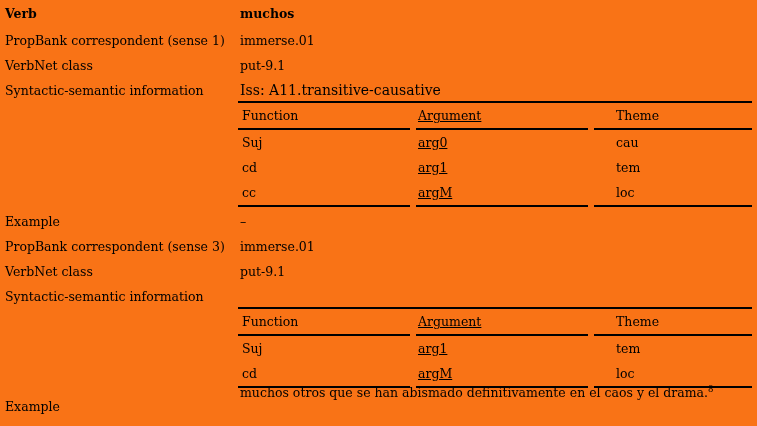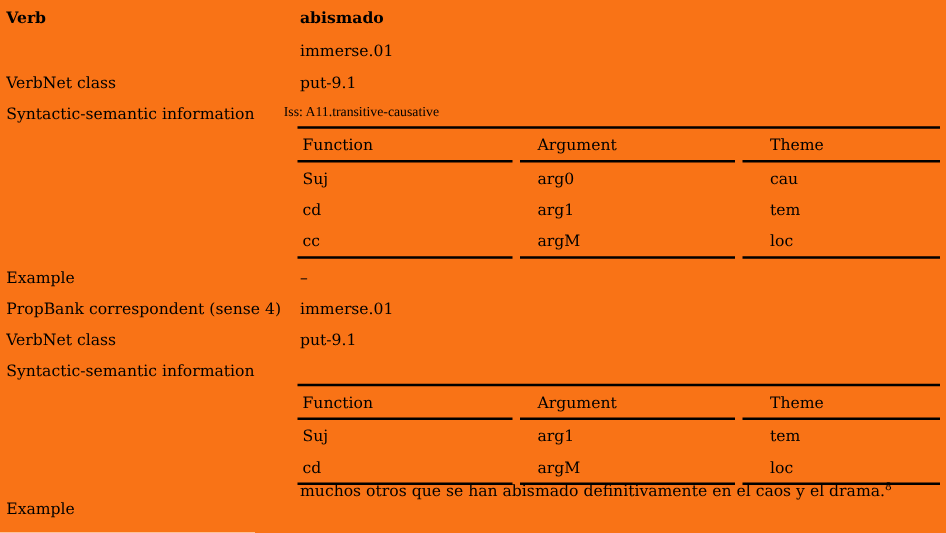--- a/index.html
+++ b/index.html
@@ -82,49 +82,49 @@
     text-align: center;
   }
   .cell {
     position: absolute;
     top: 3px;
     font-size: 12.5px;
     line-height: 19px;
     white-space: nowrap;
   }
   .c1 { left: 4px;   }
-  .c2 { left: 192px; }
+  .c2 { left: 180px; text-decoration: underline; }
   .c3 { left: 378px; }
 
   .iss {
     position: absolute;
-    left: 227px;
-    font-size: 11px;
-    line-height: 19px;
-    white-space: nowrap;
-    font-family: Liberation Serif, serif;
+    left: 240px;
+    font-size: 14px;
+    line-height: 19px;
+    white-space: nowrap;
   }
 
   sup.fnote {
     font-size: 8.5px;
     vertical-align: super;
     line-height: 0;
   }
 </style>
 </head>
 <body>
 
 <div id="page">
 
   <div class="row" style="top:4px;">
     <span class="label bold">Verb</span>
-    <span class="value bold">abismado</span>
+    <span class="value bold">muchos</span>
   </div>
 
   <div class="row" style="top:31px;">
+    <span class="label">PropBank correspondent (sense 1)</span>
     <span class="value">immerse.01</span>
   </div>
 
   <div class="row" style="top:56px;">
     <span class="label">VerbNet class</span>
     <span class="value">put-9.1</span>
   </div>
 
   <div class="row" style="top:81px;">
     <span class="label">Syntactic-semantic information</span>
@@ -164,21 +164,21 @@
       <span class="seg-c"></span>
     </div>
   </div>
 
   <div class="row" style="top:212px;">
     <span class="label">Example</span>
     <span class="value">–</span>
   </div>
 
   <div class="row" style="top:237px;">
-    <span class="label">PropBank correspondent (sense 4)</span>
+    <span class="label">PropBank correspondent (sense 3)</span>
     <span class="value">immerse.01</span>
   </div>
 
   <div class="row" style="top:262px;">
     <span class="label">VerbNet class</span>
     <span class="value">put-9.1</span>
   </div>
 
   <div class="row" style="top:287px;">
     <span class="label">Syntactic-semantic information</span>

